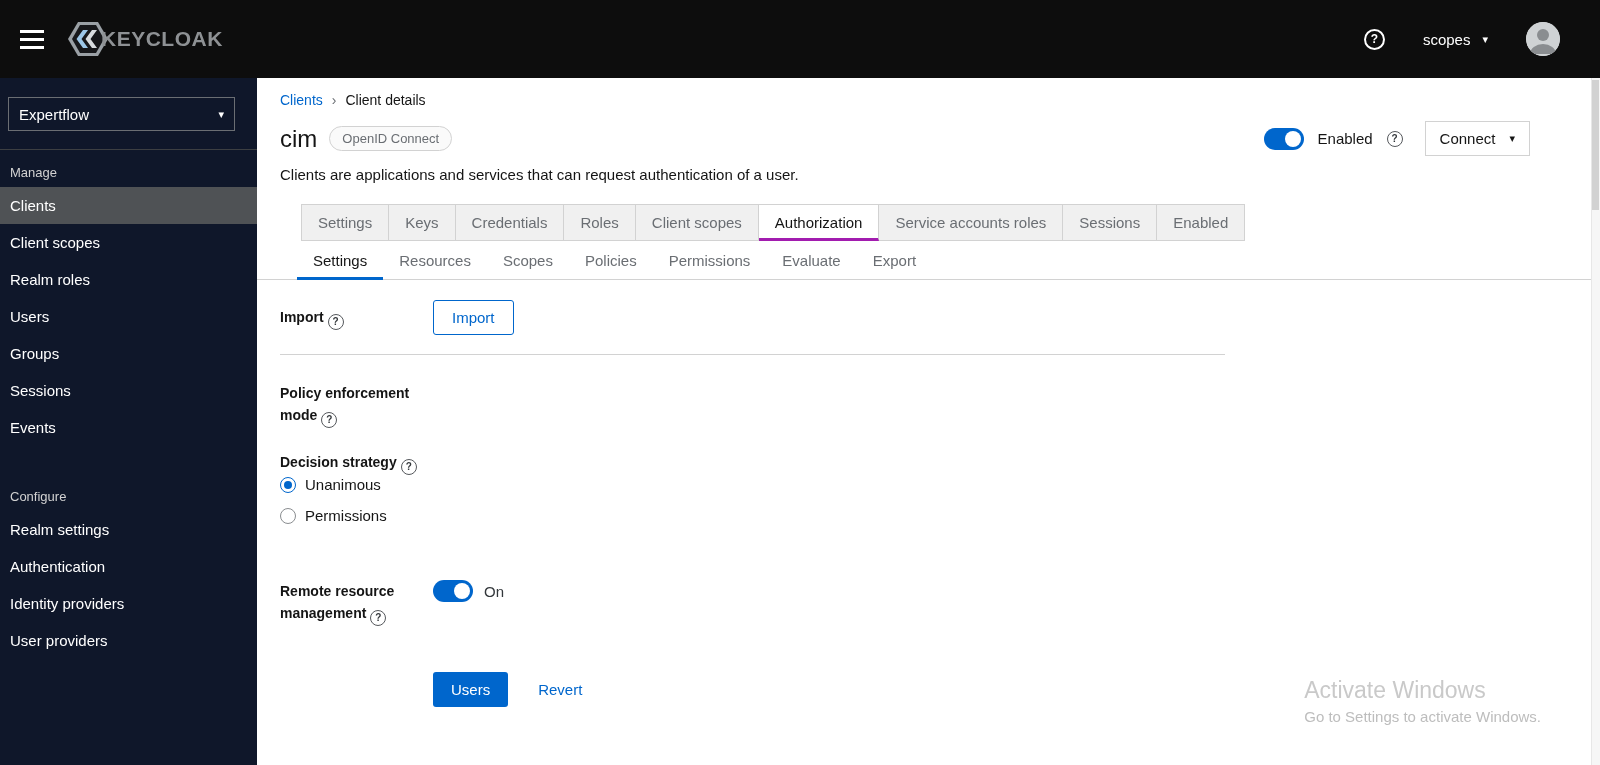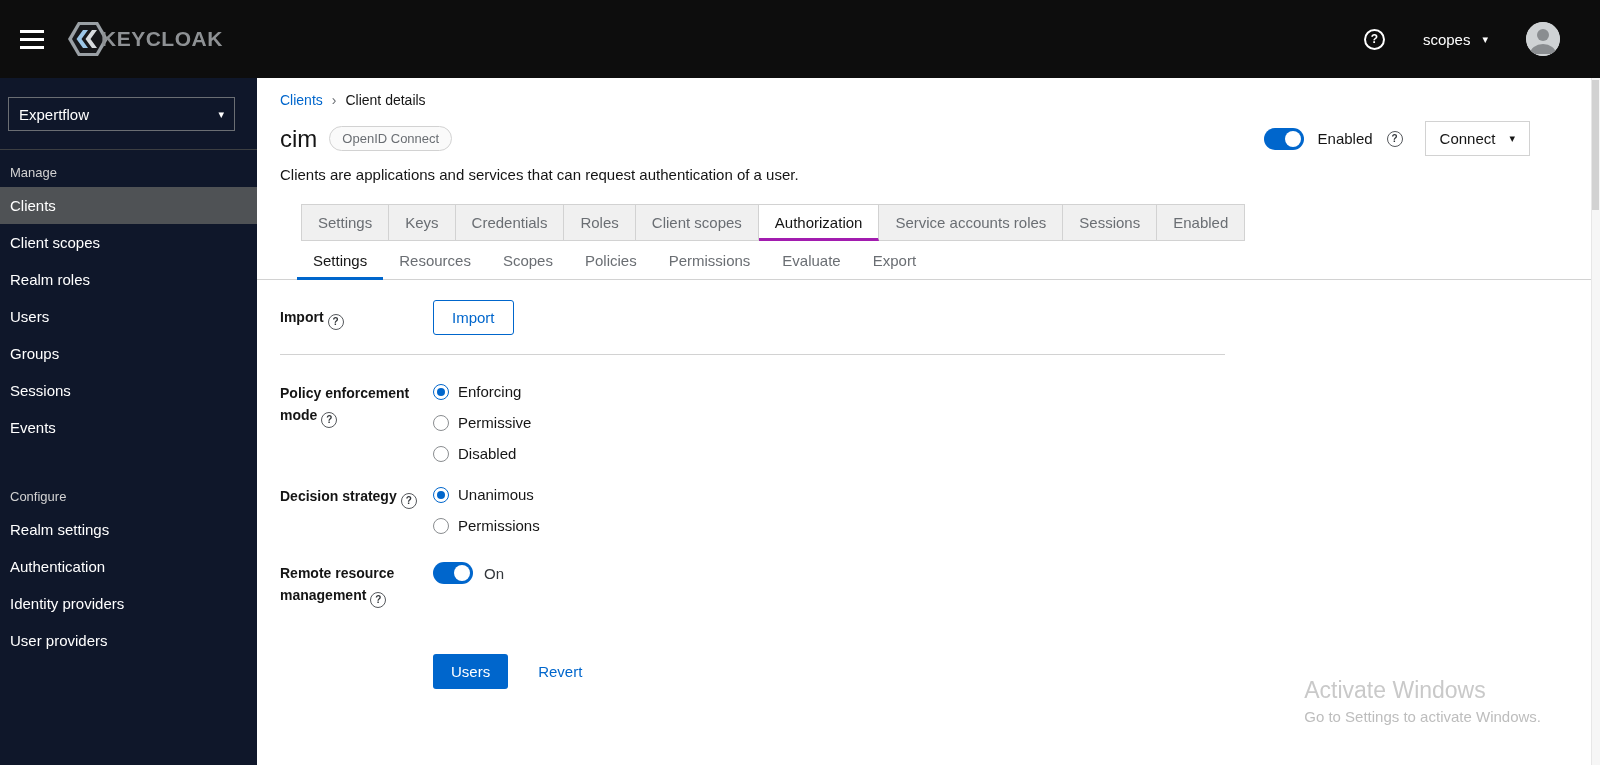--- a/index.html
+++ b/index.html
@@ -109,21 +109,21 @@
 
   
   .form { padding:20px 0 0 23px; }
   .form-row { display:flex; align-items:flex-start; }
   .form-row.center { align-items:center; }
   .form-label { width:153px; flex:none; font-size:14px; font-weight:700; color:#151515; line-height:22px; padding-right:14px; }
   .form-label .help-circle { vertical-align:-3px; margin-left:4px; font-weight:700; }
   .row-import { margin-bottom:19px; }
   .divider { width:945px; height:1px; background:#d2d2d2; margin-bottom:27px; }
   .row-policy { margin-bottom:23px; }
-  .row-decision { margin-bottom:28px; }
+  .row-decision { margin-bottom:56px;flex-direction:column; }
   .row-remote { margin-bottom:46px; }
 
   .btn-secondary {
     background:#fff; border:1px solid #0066cc; color:#0066cc; border-radius:3px;
     font-size:15px; font-family:inherit; padding:8px 18px; cursor:pointer;
   }
   .radio-stack { display:flex; flex-direction:column; gap:14px; padding-top:1px; }
   .radio-row { display:flex; align-items:center; gap:9px; font-size:15px; color:#151515; cursor:pointer; }
   .radio {
     width:16px; height:16px; border-radius:50%; border:1px solid #8a8d90;
@@ -271,34 +271,20 @@
         </div>
         <button class="btn-secondary">Import</button>
       </div>
 
       <div class="divider"></div>
 
       <div class="form-row row-policy">
         <div class="form-label">
           <span class="label-text">Policy enforcement mode</span><span class="help-circle">?</span>
         </div>
-        <div class="radio-stack">
-          <label class="radio-row">
-            <span class="radio checked"></span>
-            <span>Enforcing</span>
-          </label>
-          <label class="radio-row">
-            <span class="radio"></span>
-            <span>Permissive</span>
-          </label>
-          <label class="radio-row">
-            <span class="radio"></span>
-            <span>Disabled</span>
-          </label>
-        </div>
       </div>
 
       <div class="form-row row-decision">
         <div class="form-label">
           <span class="label-text">Decision strategy</span><span class="help-circle">?</span>
         </div>
         <div class="radio-stack">
           <label class="radio-row">
             <span class="radio checked"></span>
             <span>Unanimous</span>

